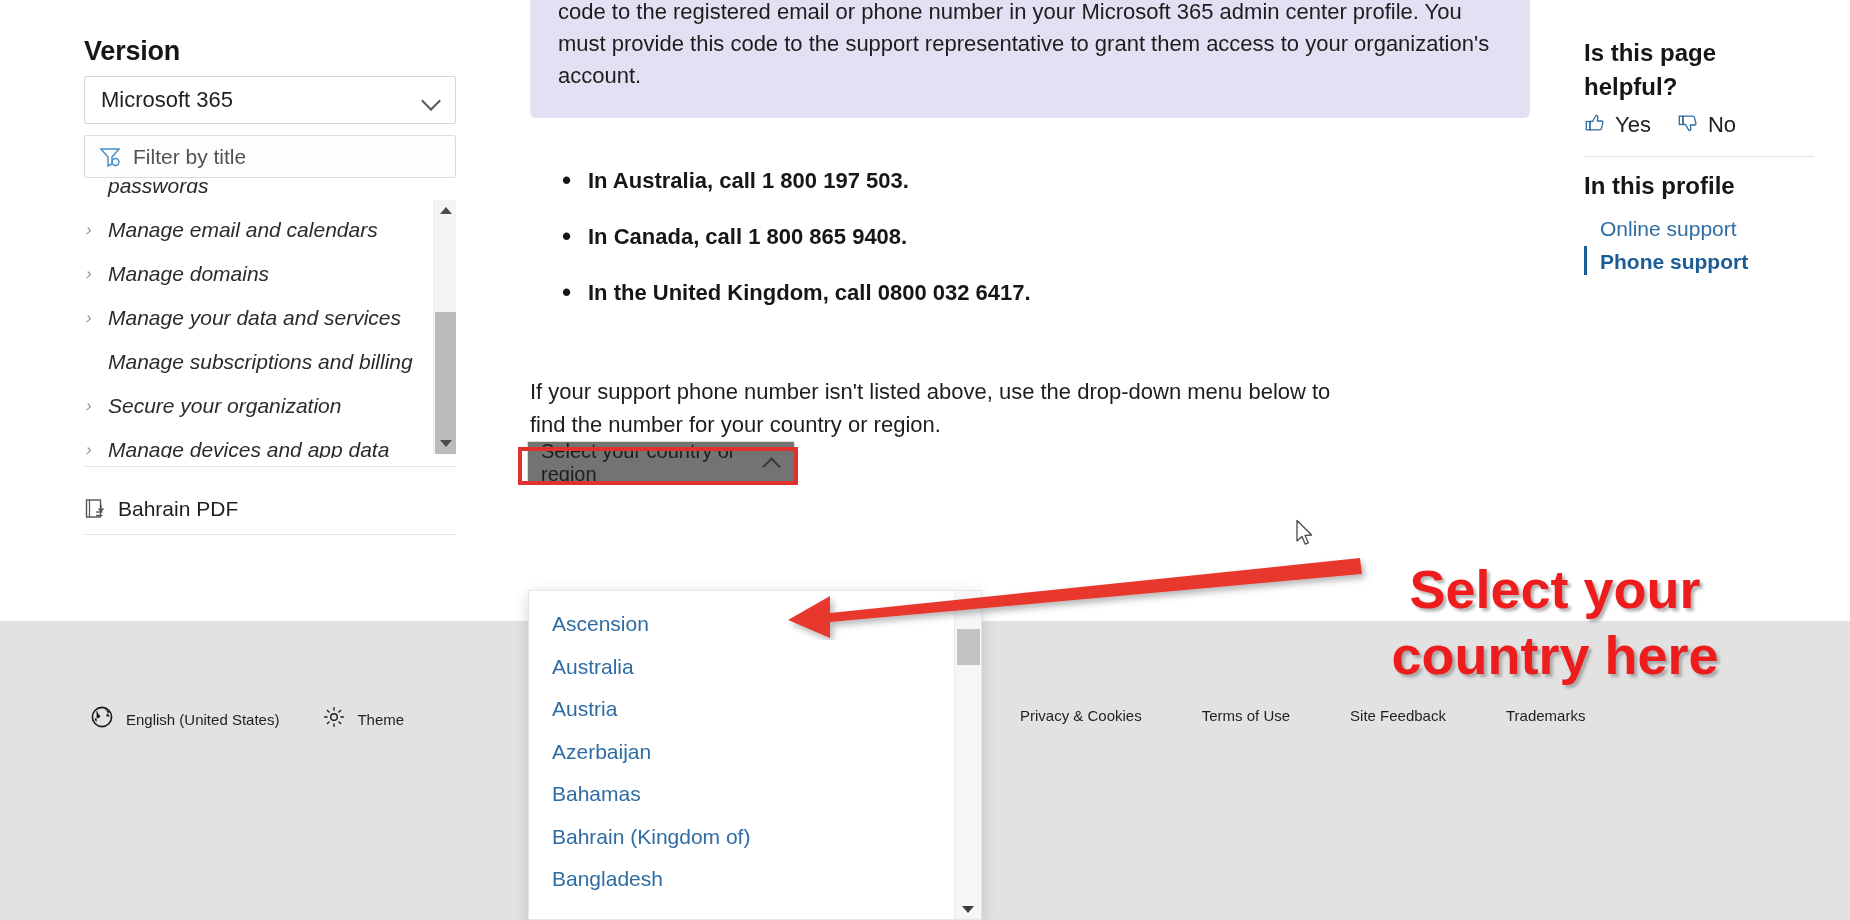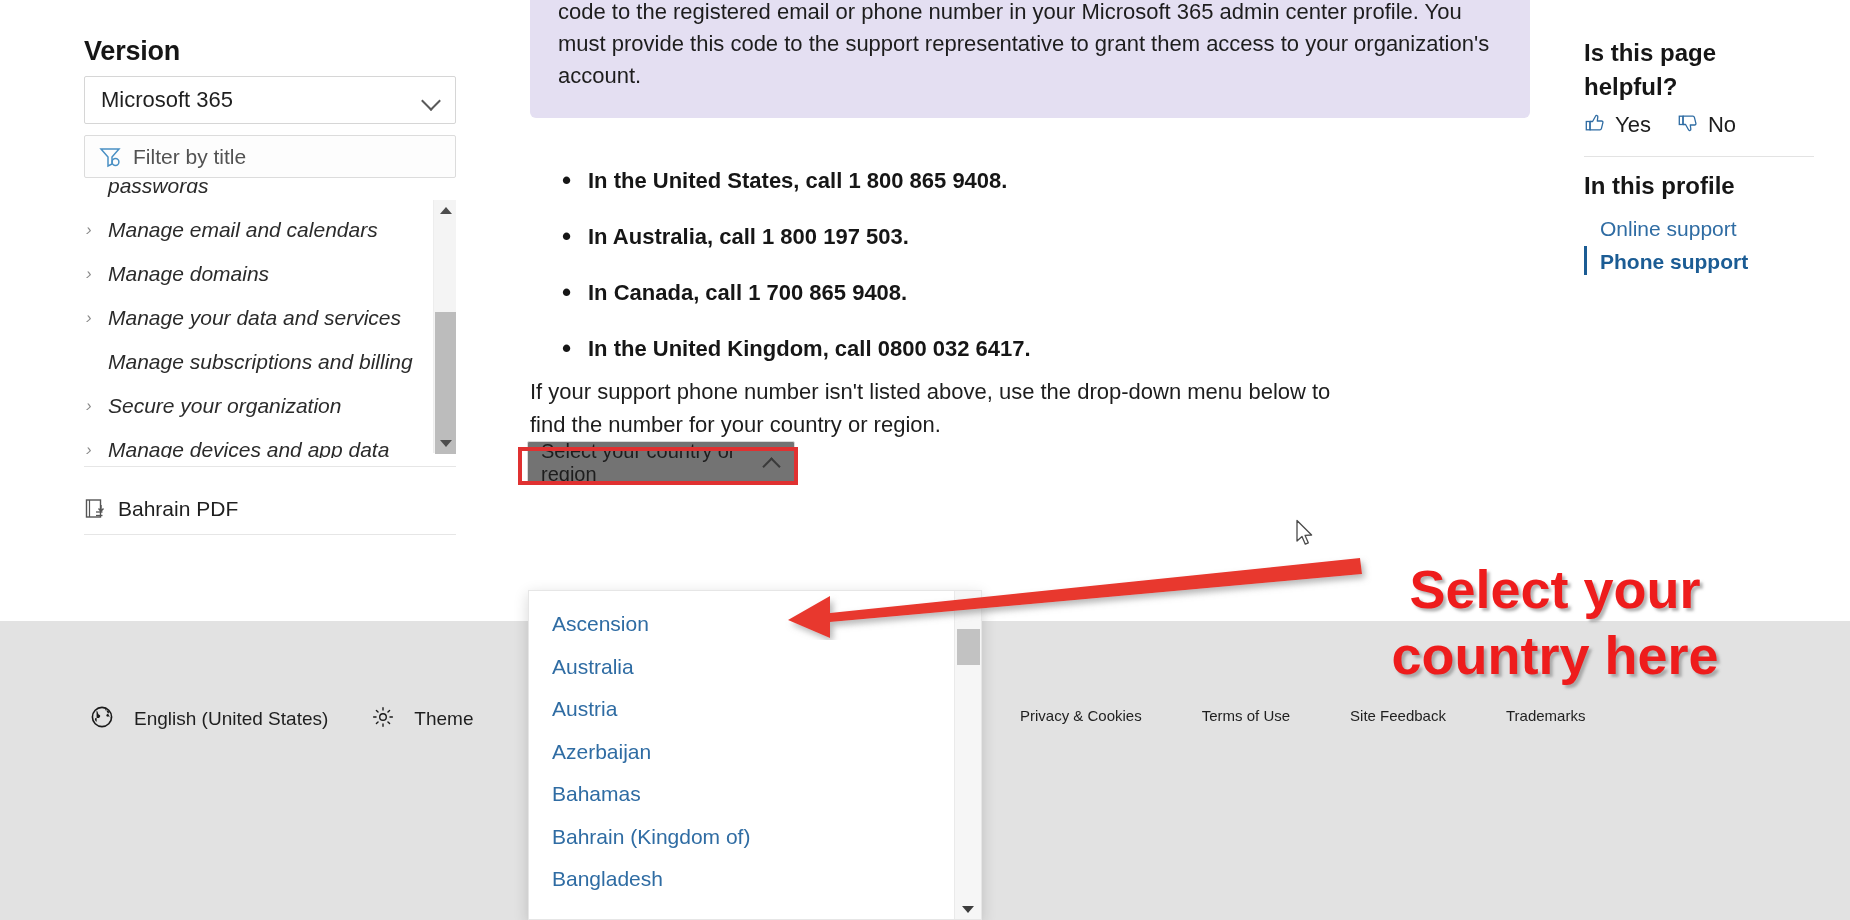--- a/index.html
+++ b/index.html
@@ -205,21 +205,21 @@
   }
 
   
   #footer {
     position: absolute; left: 0; top: 621px; width: 1850px; height: 299px;
     background: #e2e2e2;
   }
   .f-left { position: absolute; left: 90px; top: 84px; display: flex; align-items: center; }
   .f-left .fgroup { display: flex; align-items: center; margin-right: 44px; }
   .f-left .fgroup svg { margin-right: 12px; }
-  .f-left .flbl { font-size: 19px; color: #1f1f1f; margin-left: 8px; }
+  .f-left .flbl { font-size: 15px; color: #1f1f1f; }
   .f-links { position: absolute; left: 1020px; top: 86px; display: flex; align-items: center; }
   .f-links span { font-size: 15px; color: #1f1f1f; margin-right: 60px; white-space: nowrap; text-align: right; }
   .f-links span:last-child { margin-right: 0; }
 
   
   #annot-text {
     position: absolute; left: 1355px; top: 556px; width: 400px;
     font-family: "Liberation Sans", sans-serif;
     font-size: 54px; font-weight: 700; line-height: 66px;
     color: #ee1c1c; text-align: center;
@@ -319,23 +319,22 @@
     <div class="sidebar-sep2"></div>
   </div>
 
   <div id="main">
 
     <div class="note-box">
       <p>registered with your organization profile, the Microsoft support representative sends a verification code to the registered email or phone number in your Microsoft 365 admin center profile. You must provide this code to the support representative to grant them access to your organization's account.</p>
     </div>
 
     <ul class="bullets">
-      <li>In the United States, call 1 800 865 9408.</li>
       <li>In Australia, call 1 800 197 503.</li>
-      <li>In Canada, call 1 700 865 9408.</li>
+      <li>In Canada, call 1 800 865 9408.</li>
       <li>In the United Kingdom, call 0800 032 6417.</li>
     </ul>
 
     <div class="para-below">If your support phone number isn't listed above, use the drop-down menu below to find the number for your country or region.</div>
 
     <div class="cc-wrap">
       <div class="cc-button">
         <span class="lbl">Select your country or region</span>
         <span class="chev-up"></span>
       </div>

